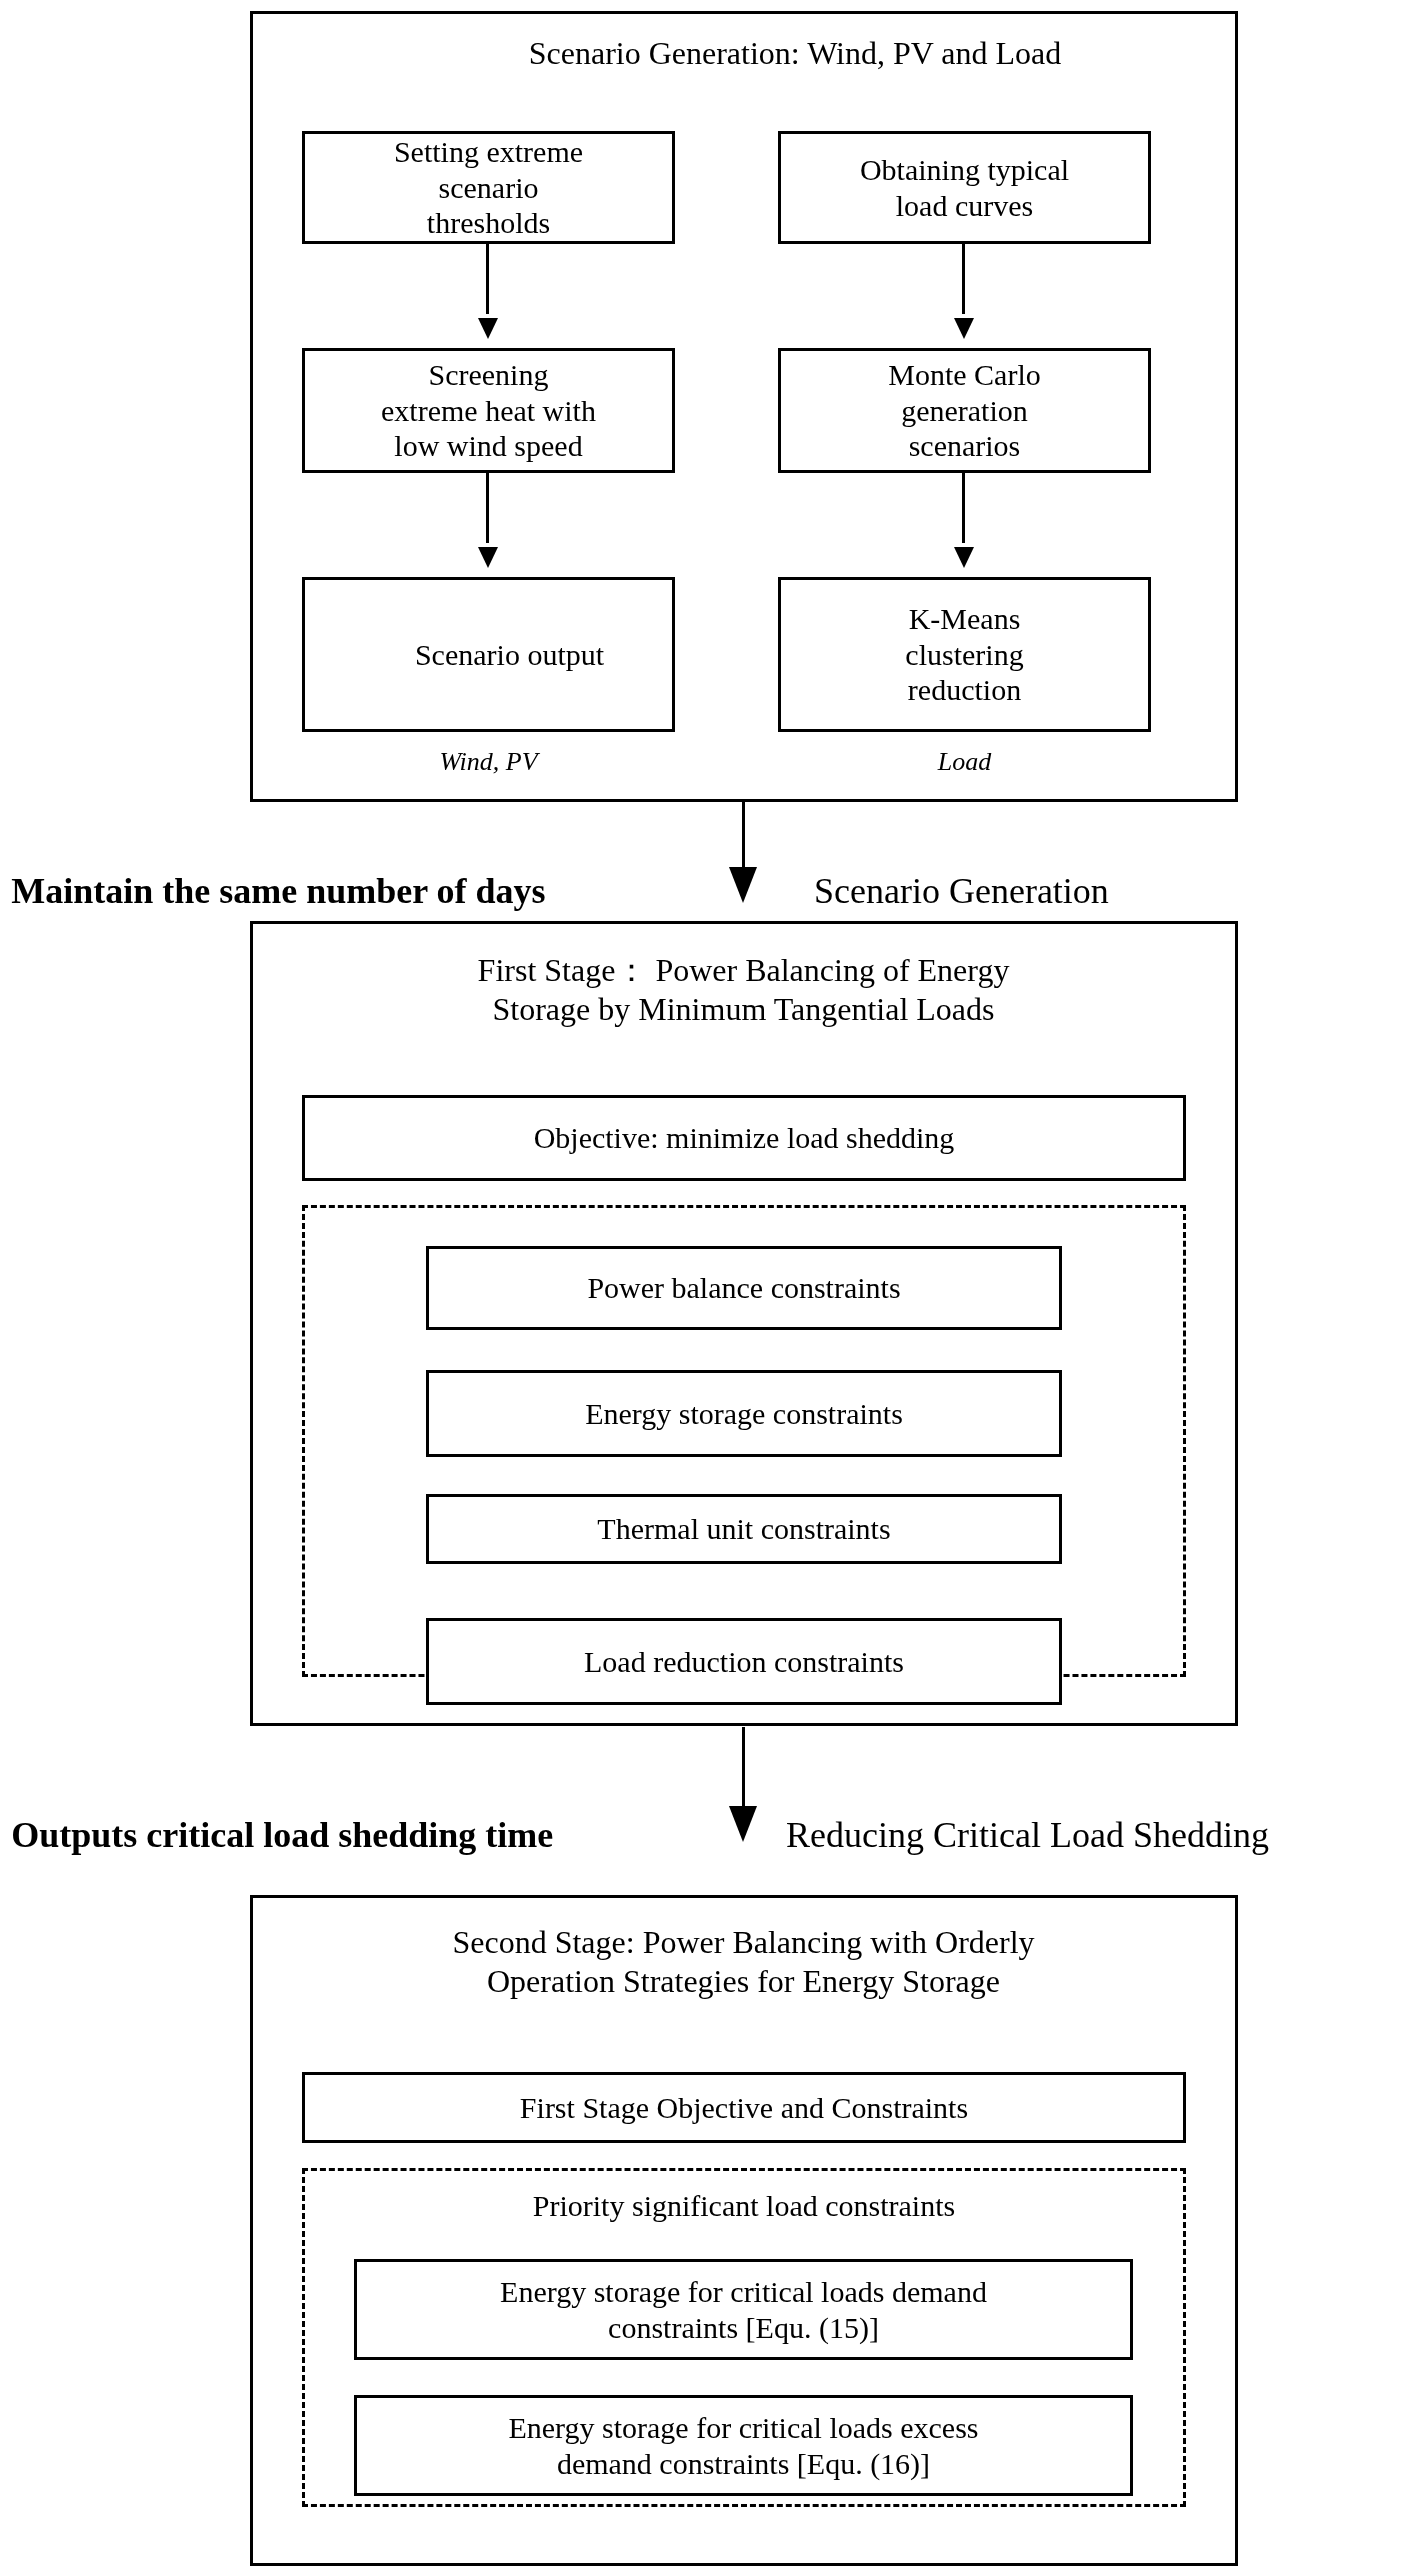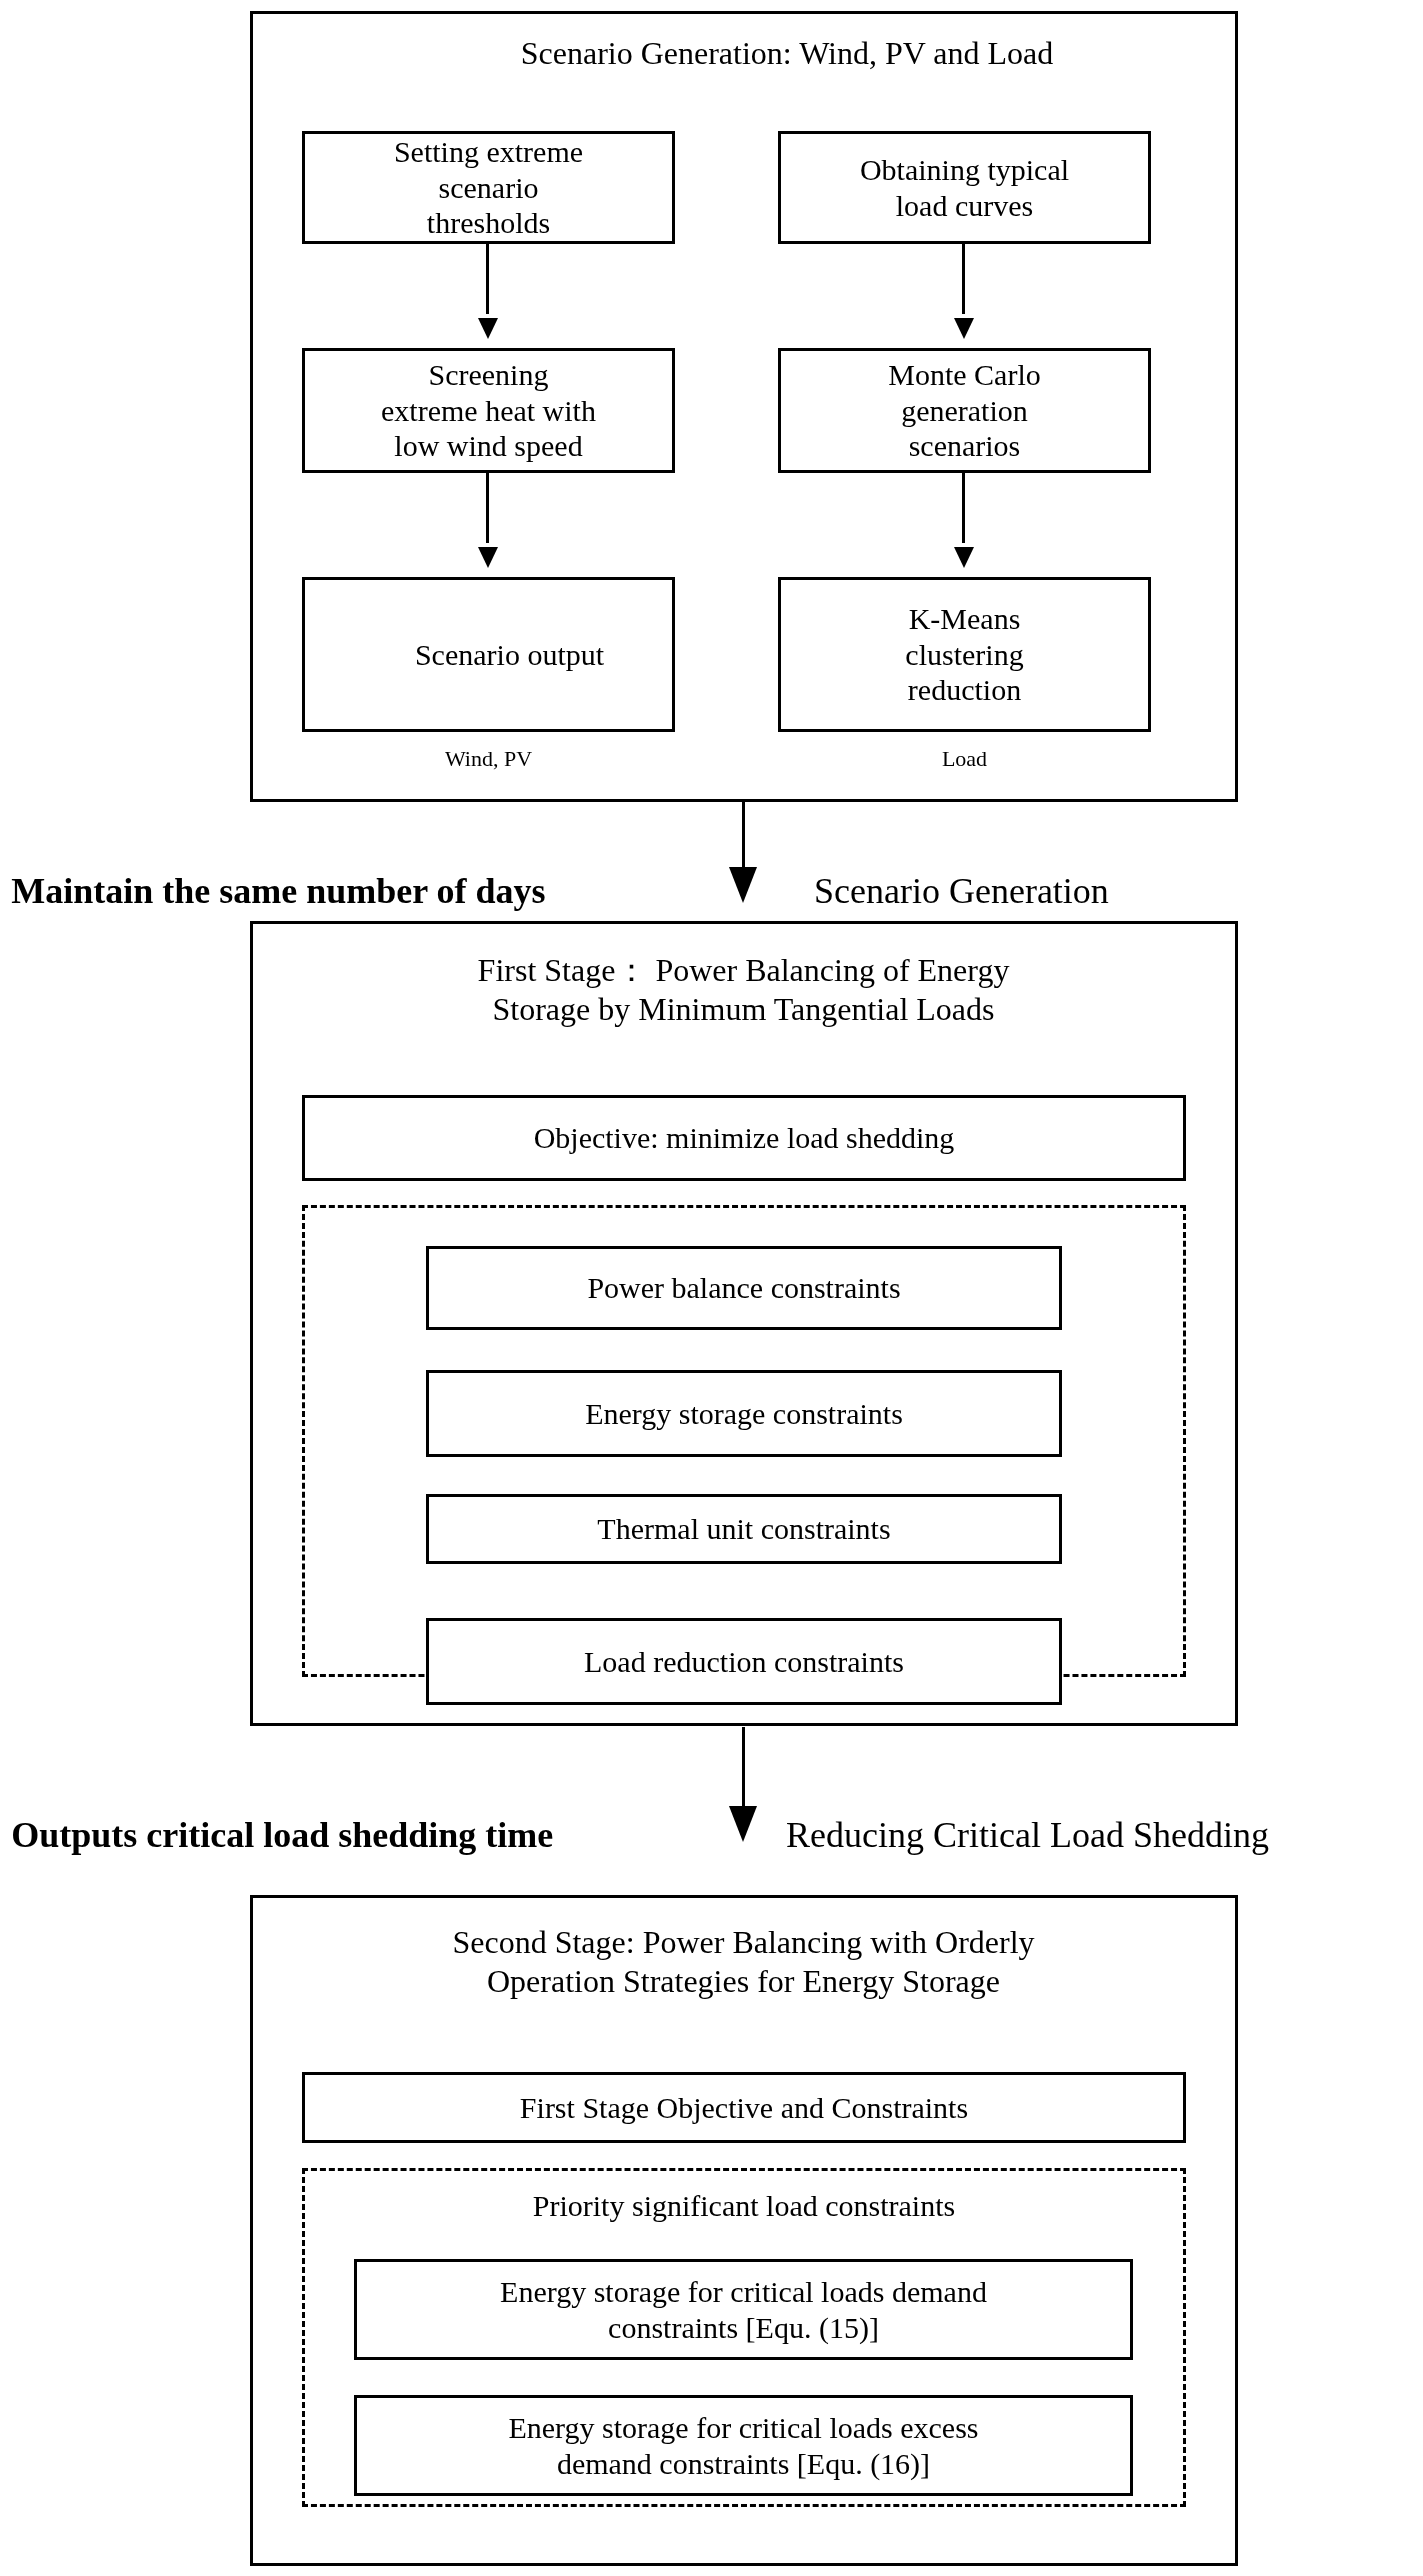--- a/index.html
+++ b/index.html
@@ -77,29 +77,29 @@
   }
   .arrowhead.big {
     border-left: 14.3px solid transparent;
     border-right: 14.3px solid transparent;
     border-top: 36px solid #000;
   }
 
   
   .fs-title   { font-size: 32px; }
   .fs-node    { font-size: 30px; }
-  .fs-small   { font-size: 22px; }
+  .fs-small   { font-size: 26px; font-style: italic; }
   .fs-conn    { font-size: 36px; margin-top: 32px; }
 </style>
 </head>
 <body>
 
 <div class="stage-box" style="left:250px; top:10.6px; width:988px; height:791px;"></div>
 
-<div class="stage-title fs-title" style="left: 250px; top: 34px; width: 1074px; white-space: pre-line;">Scenario Generation: Wind, PV and Load</div>
+<div class="stage-title fs-title" style="left: 250px; top: 34px; width: 1074px; white-space: pre-line; padding-left: 8px;">Scenario Generation: Wind, PV and Load</div>
 
 <div class="node fs-node" style="left: 302px; top: 131px; width: 373px; height: 113px; white-space: pre-line;">Setting extreme
 scenario
 thresholds</div>
 
 <div class="vline" style="left:486px; top:244px; height:70px;"></div>
 <div class="arrowhead" style="left:478px; top:318px;"></div>
 
 <div class="node fs-node" style="left: 302px; top: 348px; width: 373px; height: 125px; white-space: pre-line;">Screening
 extreme heat with

